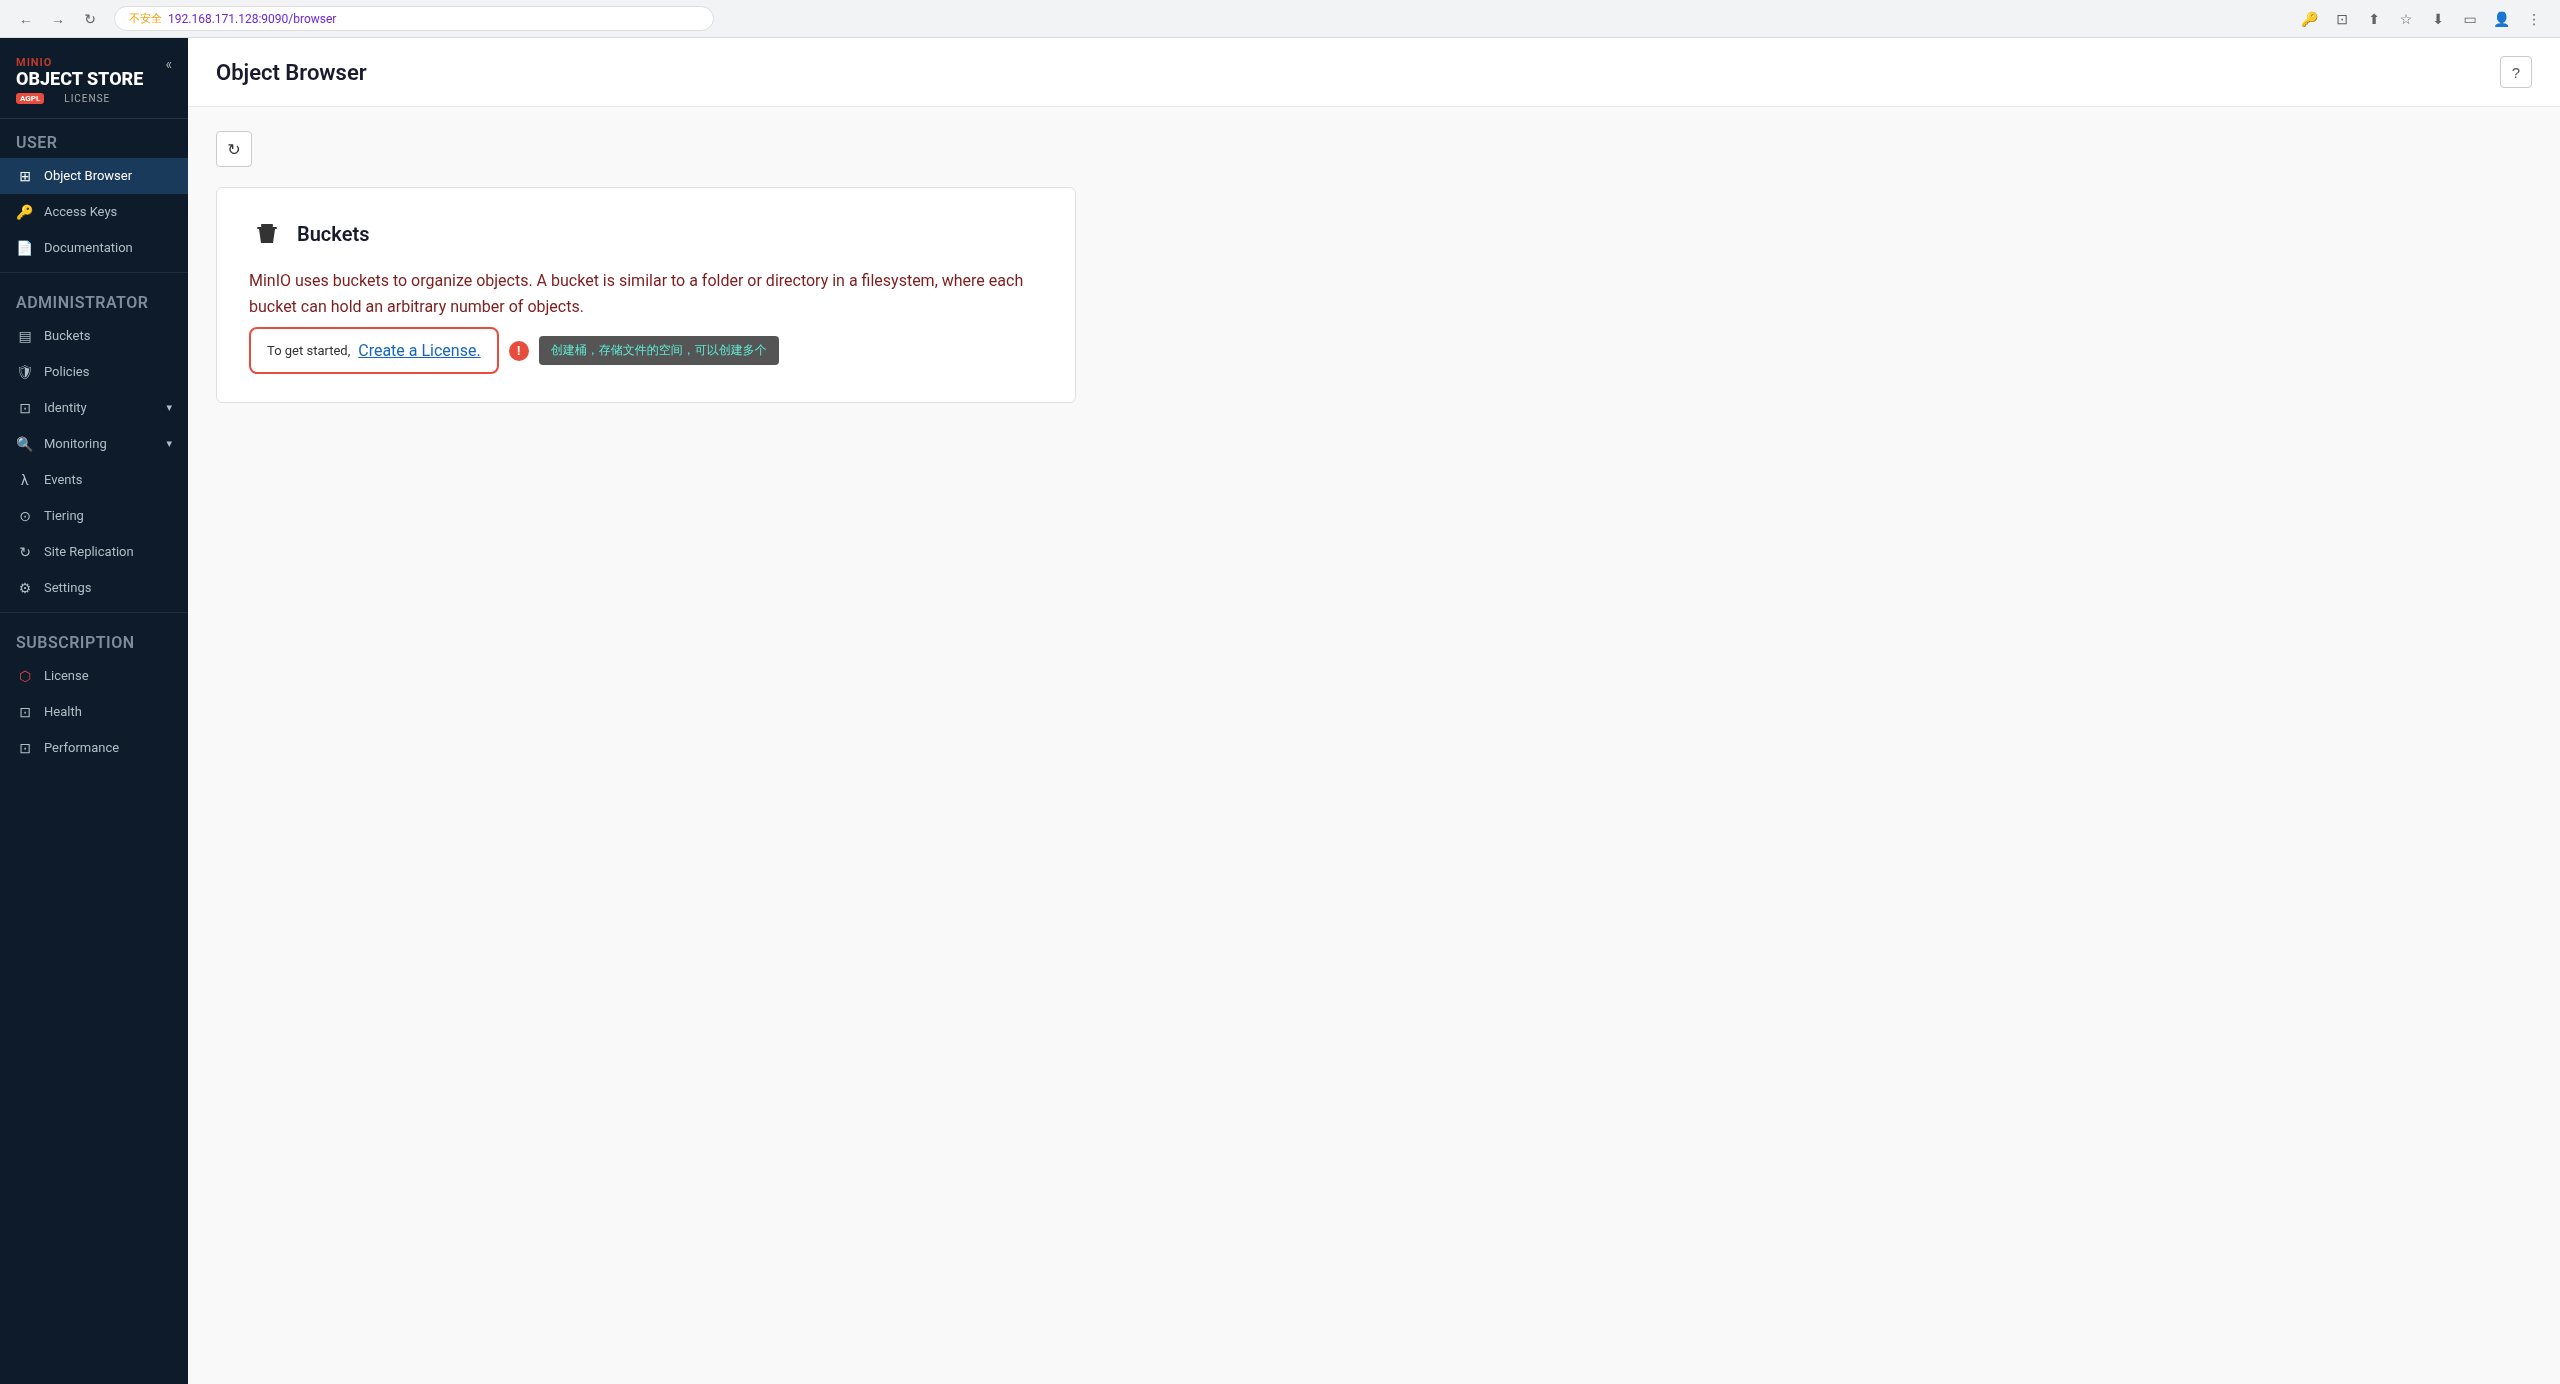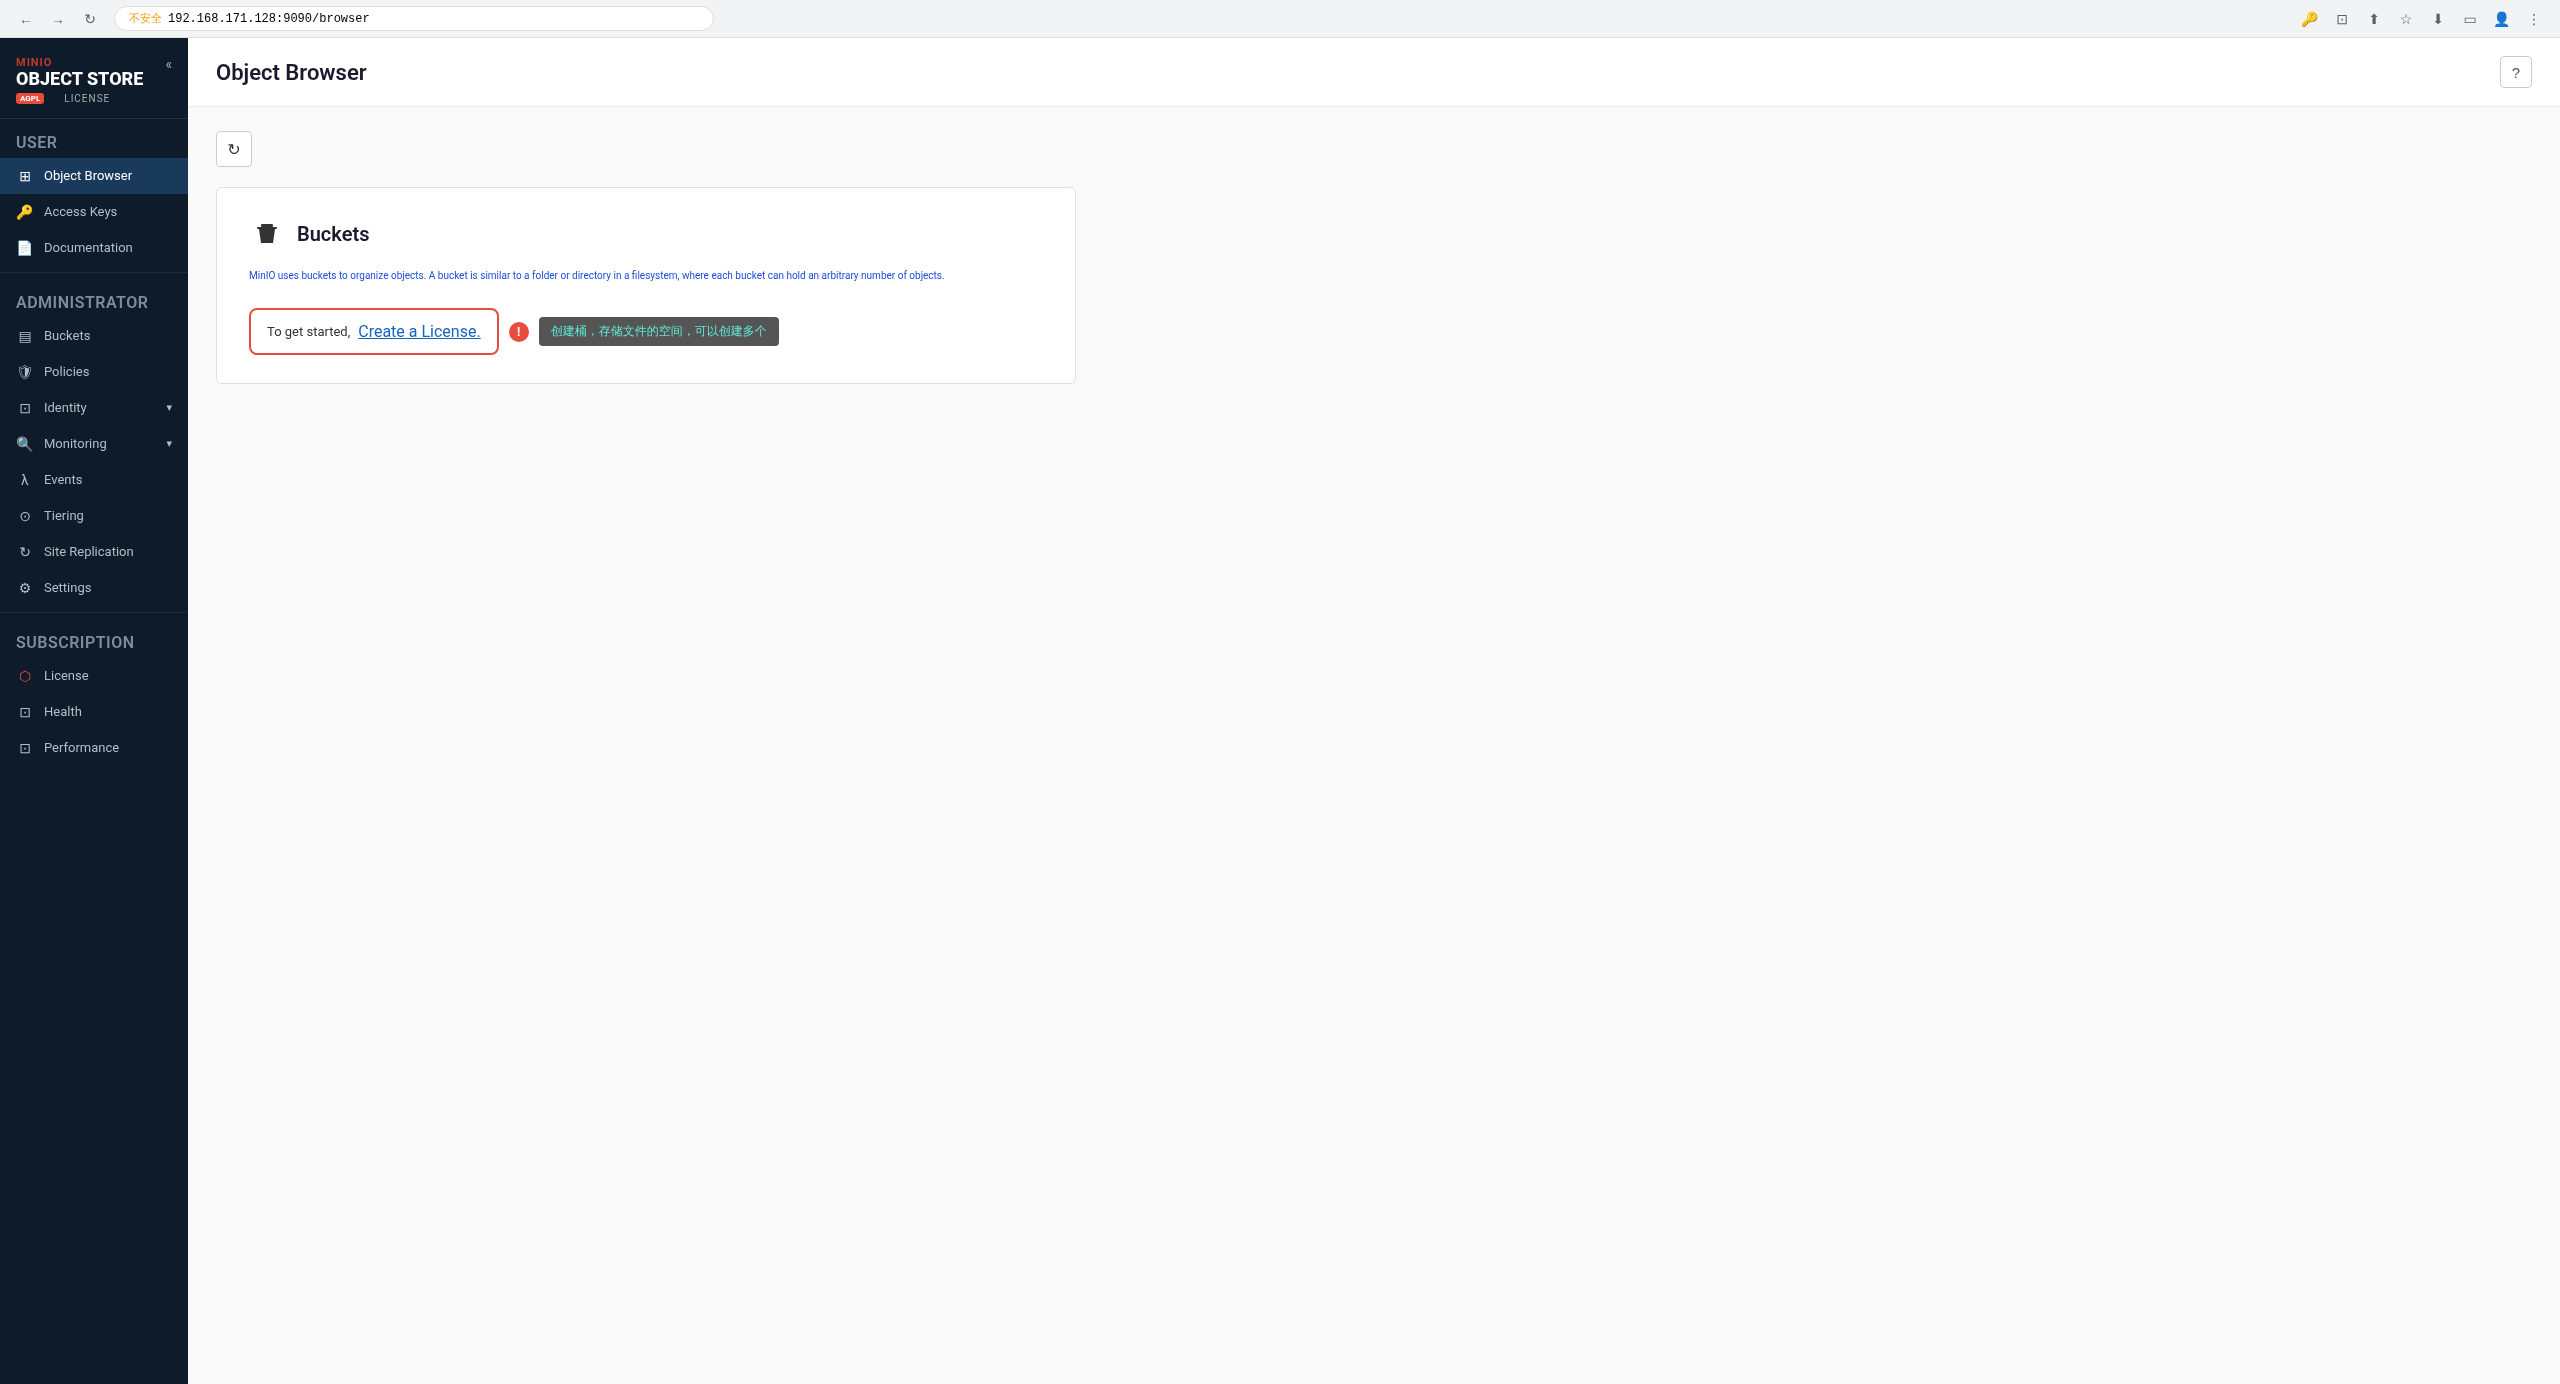--- a/index.html
+++ b/index.html
@@ -4,21 +4,21 @@
   <style>
     * { margin: 0; padding: 0; box-sizing: border-box; }
     body { font-family: -apple-system, BlinkMacSystemFont, 'Segoe UI', Roboto, sans-serif; display: flex; flex-direction: column; height: 100vh; background: #fff; }
 
     
     .browser-chrome { background: #f1f3f4; border-bottom: 1px solid #ddd; padding: 0 12px; height: 38px; display: flex; align-items: center; gap: 10px; }
     .browser-nav-btns { display: flex; gap: 4px; align-items: center; }
     .nav-btn { width: 28px; height: 28px; border-radius: 50%; border: none; background: none; cursor: pointer; display: flex; align-items: center; justify-content: center; color: #5f6368; font-size: 14px; }
     .address-bar { flex: 1; background: #fff; border: 1px solid #ddd; border-radius: 20px; padding: 4px 14px; font-size: 12px; color: #333; display: flex; align-items: center; gap: 6px; max-width: 600px; }
     .address-bar .warning { color: #f59e0b; font-size: 11px; }
-    .address-bar .url { color: #000000; font-size: 12px; font-family: Liberation Mono, monospace; }
+    .address-bar .url { color: #6d28d9; font-size: 12px; }
     .browser-actions { display: flex; gap: 4px; align-items: center; margin-left: auto; }
     .browser-action-btn { width: 28px; height: 28px; border-radius: 50%; border: none; background: none; cursor: pointer; display: flex; align-items: center; justify-content: center; color: #5f6368; font-size: 14px; }
 
     
     .app { display: flex; flex: 1; overflow: hidden; }
 
     
     .sidebar { width: 188px; background: #0d1b2a; color: #fff; display: flex; flex-direction: column; overflow-y: auto; flex-shrink: 0; }
     .sidebar-logo { padding: 18px 16px 14px; border-bottom: 1px solid rgba(255,255,255,0.1); display: flex; align-items: flex-start; justify-content: space-between; }
     .logo-text { display: flex; flex-direction: column; }
@@ -45,21 +45,21 @@
 
     .main-body { flex: 1; padding: 24px 28px; background: #f9f9f9; overflow-y: auto; }
     .refresh-btn { width: 36px; height: 36px; border: 1px solid #ccc; border-radius: 4px; background: #fff; cursor: pointer; display: flex; align-items: center; justify-content: center; font-size: 16px; color: #333; margin-bottom: 20px; }
 
     
     .buckets-card { background: #fff; border: 1px solid #e0e0e0; border-radius: 6px; padding: 28px 32px; max-width: 860px; }
     .buckets-card-header { display: flex; align-items: center; gap: 12px; margin-bottom: 16px; }
     .bucket-icon { width: 36px; height: 36px; display: flex; align-items: center; justify-content: center; }
     .bucket-icon svg { width: 30px; height: 30px; }
     .buckets-title { font-size: 20px; font-weight: 600; color: #1a1a2e; }
-    .buckets-description { font-size: 10px; color: #1d4ed8; line-height: 1.6; margin-bottom: 24px; }
+    .buckets-description { font-size: 16px; color: #7f1d1d; line-height: 1.6; margin-bottom: 8px; }
 
     .get-started-box { border: 2px solid #e74c3c; border-radius: 8px; padding: 12px 16px; display: flex; align-items: center; gap: 8px; max-width: 340px; }
     .get-started-text { font-size: 13px; color: #333; }
     .create-bucket-link { color: #1565c0; text-decoration: underline; cursor: pointer; }
     .tooltip-icon { width: 20px; height: 20px; background: #e74c3c; border-radius: 50%; display: flex; align-items: center; justify-content: center; color: #fff; font-size: 12px; font-weight: 700; flex-shrink: 0; }
     .tooltip-bubble { background: #555; color: #5eead4; border-radius: 4px; padding: 6px 12px; font-size: 12px; white-space: nowrap; font-family: Liberation Mono, monospace; }
   </style>
 </head>
 <body>
 

